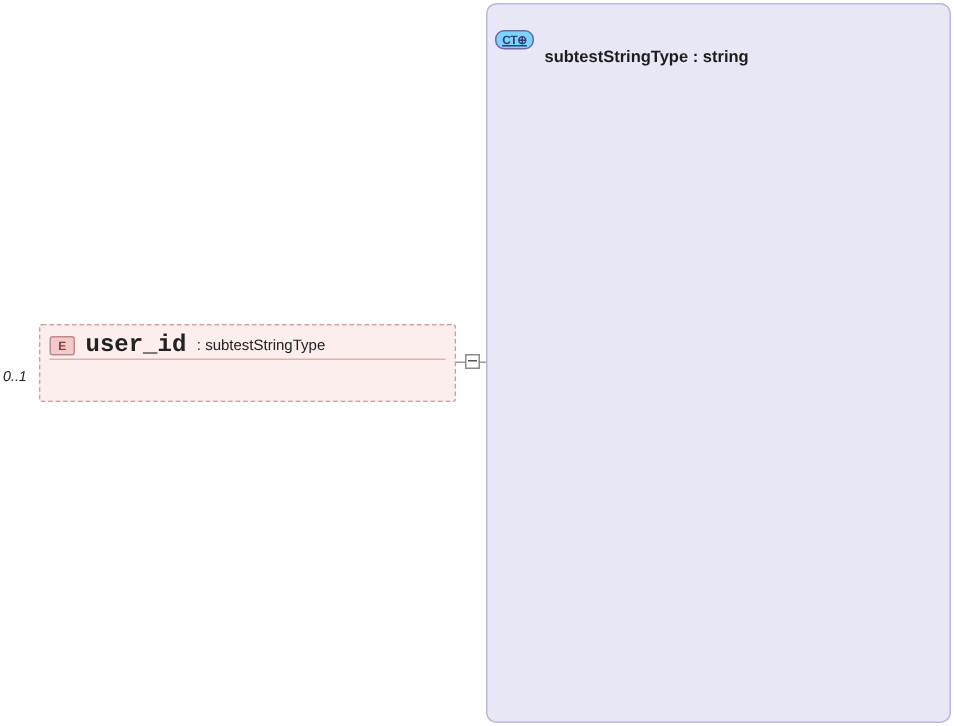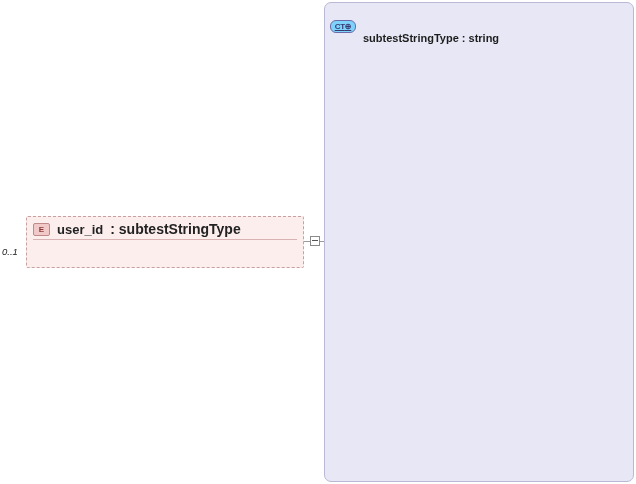--- a/index.html
+++ b/index.html
@@ -56,27 +56,28 @@
     background: #fdeeee;
     border-radius: 2px;
   }
   #element-node .hdr {
     position: absolute;
     left: 6px; top: 4px;
     display: flex; align-items: center;
     gap: 7px;
   }
   #element-node .hdr .nm {
-    font-size: 13px;
+    font-size: 16px;
     font-weight: bold;
     color: #222;
+    font-family: Liberation Mono, monospace;
   }
   #element-node .hdr .tp {
-    font-size: 14px;
-    font-weight: bold;
+    font-size: 10px;
+    font-weight: normal;
     color: #222;
   }
   #element-node .sep {
     position: absolute;
     left: 6px; right: 6px; top: 22px;
     border-top: 1px solid #d9b3b3;
   }
   #element-node .doc {
     position: absolute;
     left: 7px; right: 6px; top: 25px;

